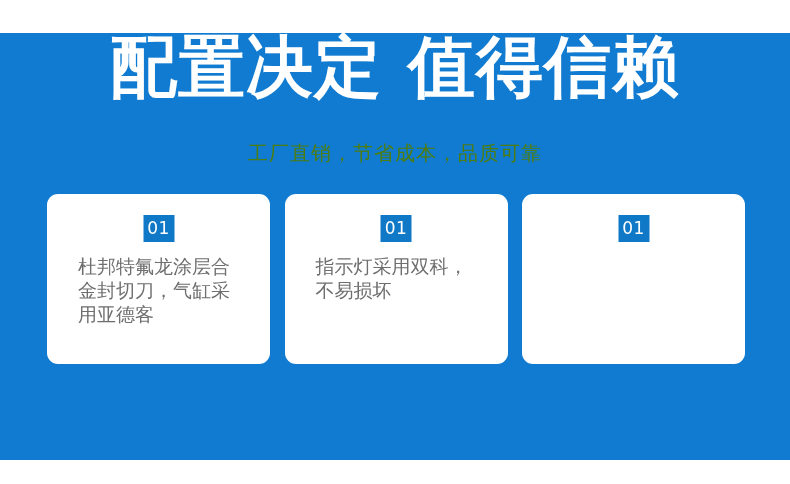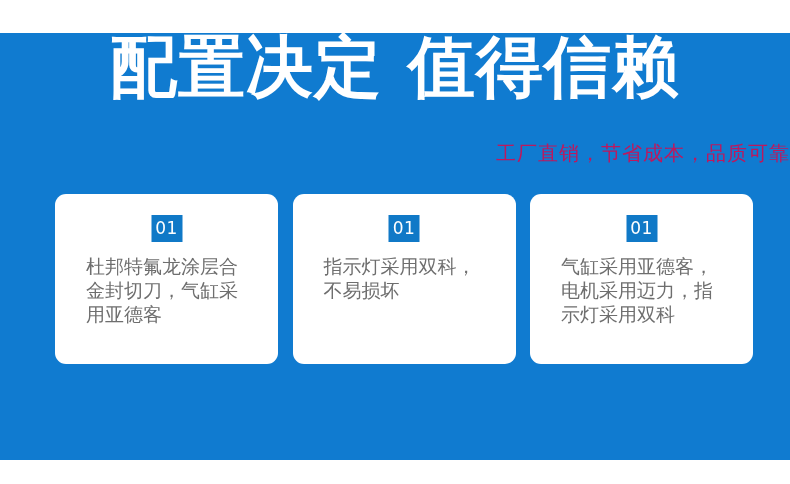--- a/index.html
+++ b/index.html
@@ -49,32 +49,32 @@
   #headline .gap {
     display: inline-block;
     width: 26px;
   }
 
   #subtitle {
     position: absolute;
     left: 0;
     top: 139px;
     width: 790px;
-    text-align: right;
-    color: #be185d;
+    text-align: center;
+    color: #4d7c0f;
     font-size: 20px;
     line-height: 28px;
     font-weight: normal;
     letter-spacing: 1px;
     white-space: nowrap;
   }
 
   #cards {
     position: absolute;
-    left: 55px;
+    left: 47px;
     top: 194px;
     width: 698px;
     height: 170px;
     display: flex;
     justify-content: space-between;
   }
 
   .card {
     width: 223px;
     height: 170px;
@@ -138,18 +138,17 @@
       <div class="card-text">杜邦特氟龙涂层合金封切刀，气缸采用亚德客</div>
     </div>
 
     <div class="card">
       <div class="card-badge">01</div>
       <div class="card-text">指示灯采用双科，不易损坏</div>
     </div>
 
     <div class="card">
       <div class="card-badge">01</div>
-      <div class="card-text">气缸采用亚德客，电机采用迈力，指示灯采用双科</div>
     </div>
 
   </div>
 
 </div>
 
 </body></html>

